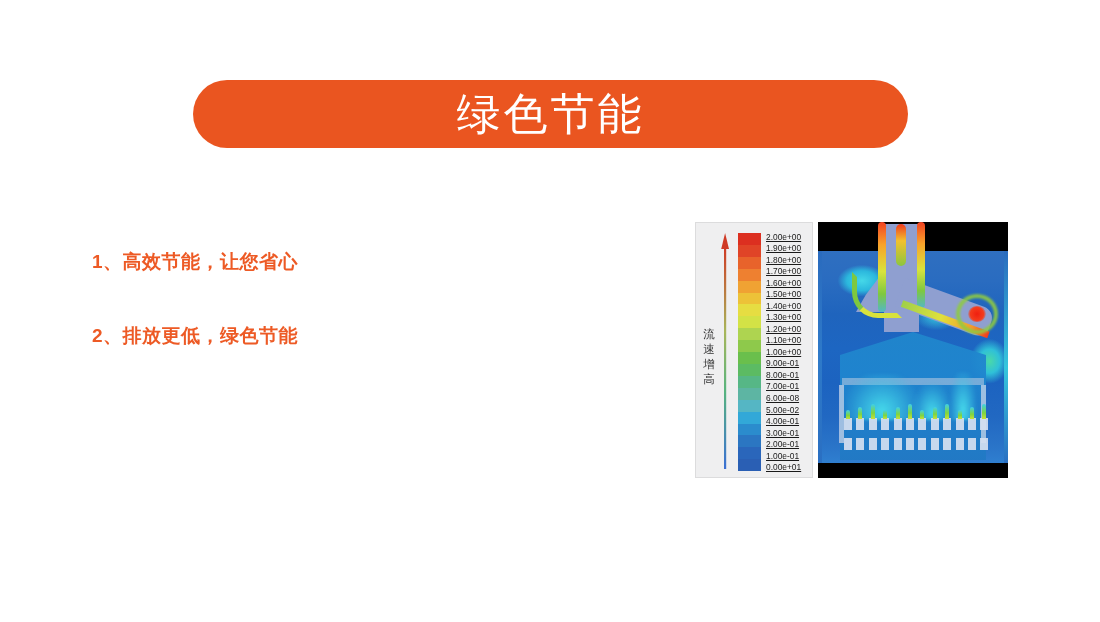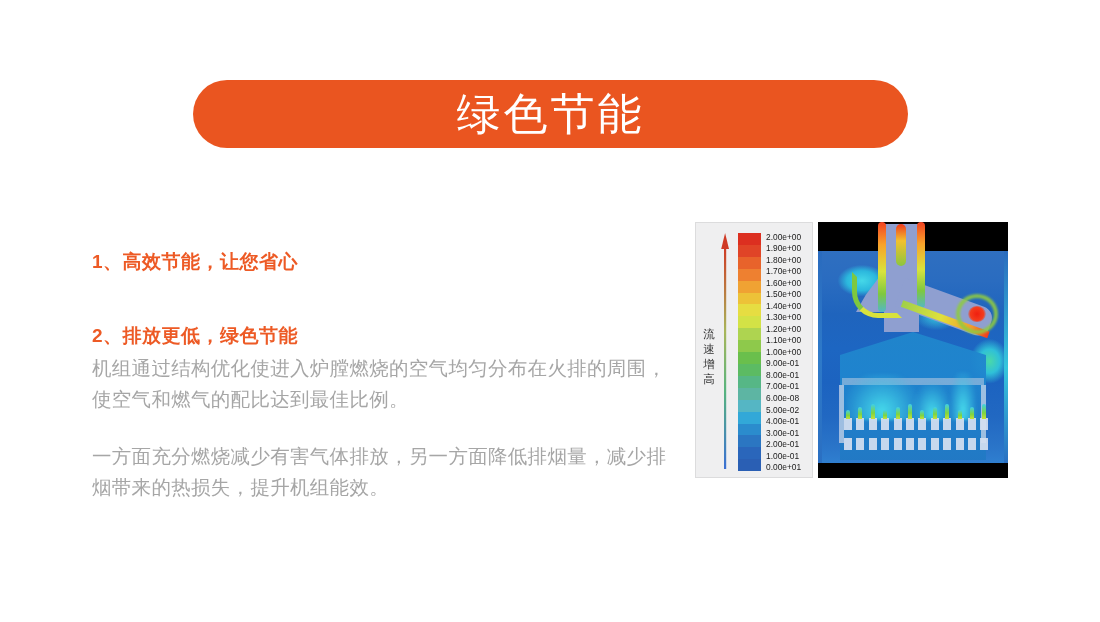--- a/index.html
+++ b/index.html
@@ -86,20 +86,21 @@
     display: flex; flex-direction: column;
     font-size: 8.4px;
     color: #1a1a1a;
     font-family: "Liberation Sans", "DejaVu Sans", sans-serif;
   }
   .legend-labels span {
     flex: 1 1 0;
     display: flex; align-items: center;
     line-height: 1;
     white-space: nowrap;
+    text-decoration: underline;
   }
 
   
   .cfd {
     position: absolute; left: 123px; top: 0;
     width: 190px; height: 256px;
     background: #000000;
     overflow: hidden;
   }
   .cfd-inner { position: absolute; inset: 0; }
@@ -238,26 +239,22 @@
   </div>
 
   <div class="content">
 
     <div class="sec">
       <div class="sec-head">1、高效节能，让您省心</div>
     </div>
 
     <div class="sec sec-2">
       <div class="sec-head">2、排放更低，绿色节能</div>
-      <div class="sec-body">机组通过结构优化使进入炉膛燃烧的空气均匀分布在火排的周围，使空气和燃气的配比达到最佳比例。</div>
     </div>
 
-    <div class="sec sec-3">
-      <div class="sec-body">一方面充分燃烧减少有害气体排放，另一方面降低排烟量，减少排烟带来的热损失，提升机组能效。</div>
-    </div>
 
   </div>
 
   <div class="figure">
 
     <div class="legend-panel">
 
       <svg class="legend-arrow" viewBox="0 0 8 236">
         <defs>
           <linearGradient id="arrGrad" x1="0" y1="1" x2="0" y2="0">

